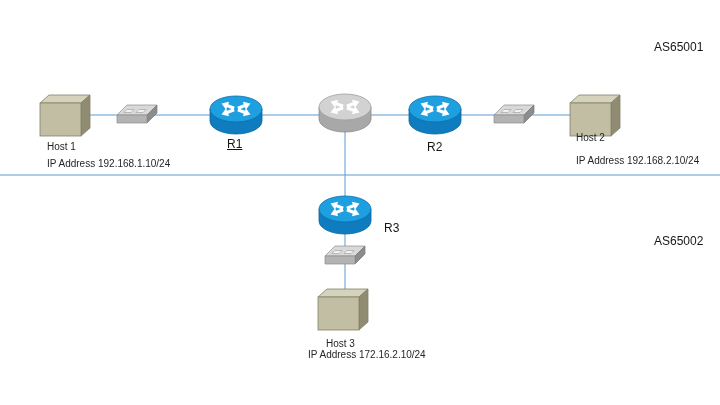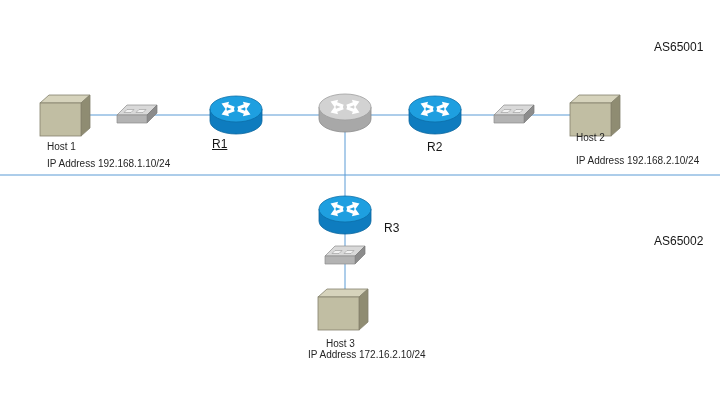--- a/index.html
+++ b/index.html
@@ -69,21 +69,21 @@
     <use href="#sym-switch" transform="translate(494,103)"></use>
     <use href="#sym-host" transform="translate(570,95)"></use>
     <use href="#sym-router-blue" transform="translate(318,195)"></use>
     <use href="#sym-switch" transform="translate(325,244)"></use>
     <use href="#sym-host" transform="translate(318,289)"></use>
   </svg>
 
   <div class="lbl lbl-md" style="left:654px; top:40px;text-align:right;">AS65001</div>
   <div class="lbl lbl-md" style="left:654px; top:234px;">AS65002</div>
 
-  <div class="lbl lbl-md" style="left:212px; top:137px;text-decoration:underline;">R1</div>
+  <div class="lbl lbl-md" style="left:227px; top:137px;text-decoration:underline;">R1</div>
   <div class="lbl lbl-md" style="left:427px; top:140px;">R2</div>
   <div class="lbl lbl-md" style="left:384px; top:201px;margin-top:20px;">R3</div>
 
   <div class="lbl lbl-sm" style="left:47px;  top:142px;">Host 1</div>
   <div class="lbl lbl-sm" style="left:47px;  top:153px;margin-top:6px;">IP Address 192.168.1.10/24</div>
   <div class="lbl lbl-sm" style="left:576px; top:133px;">Host 2</div>
   <div class="lbl lbl-sm" style="left:576px; top:156px;">IP Address 192.168.2.10/24</div>
   <div class="lbl lbl-sm" style="left:326px; top:339px;">Host 3</div>
   <div class="lbl lbl-sm" style="left:308px; top:350px;text-align:center;">IP Address 172.16.2.10/24</div>
 

